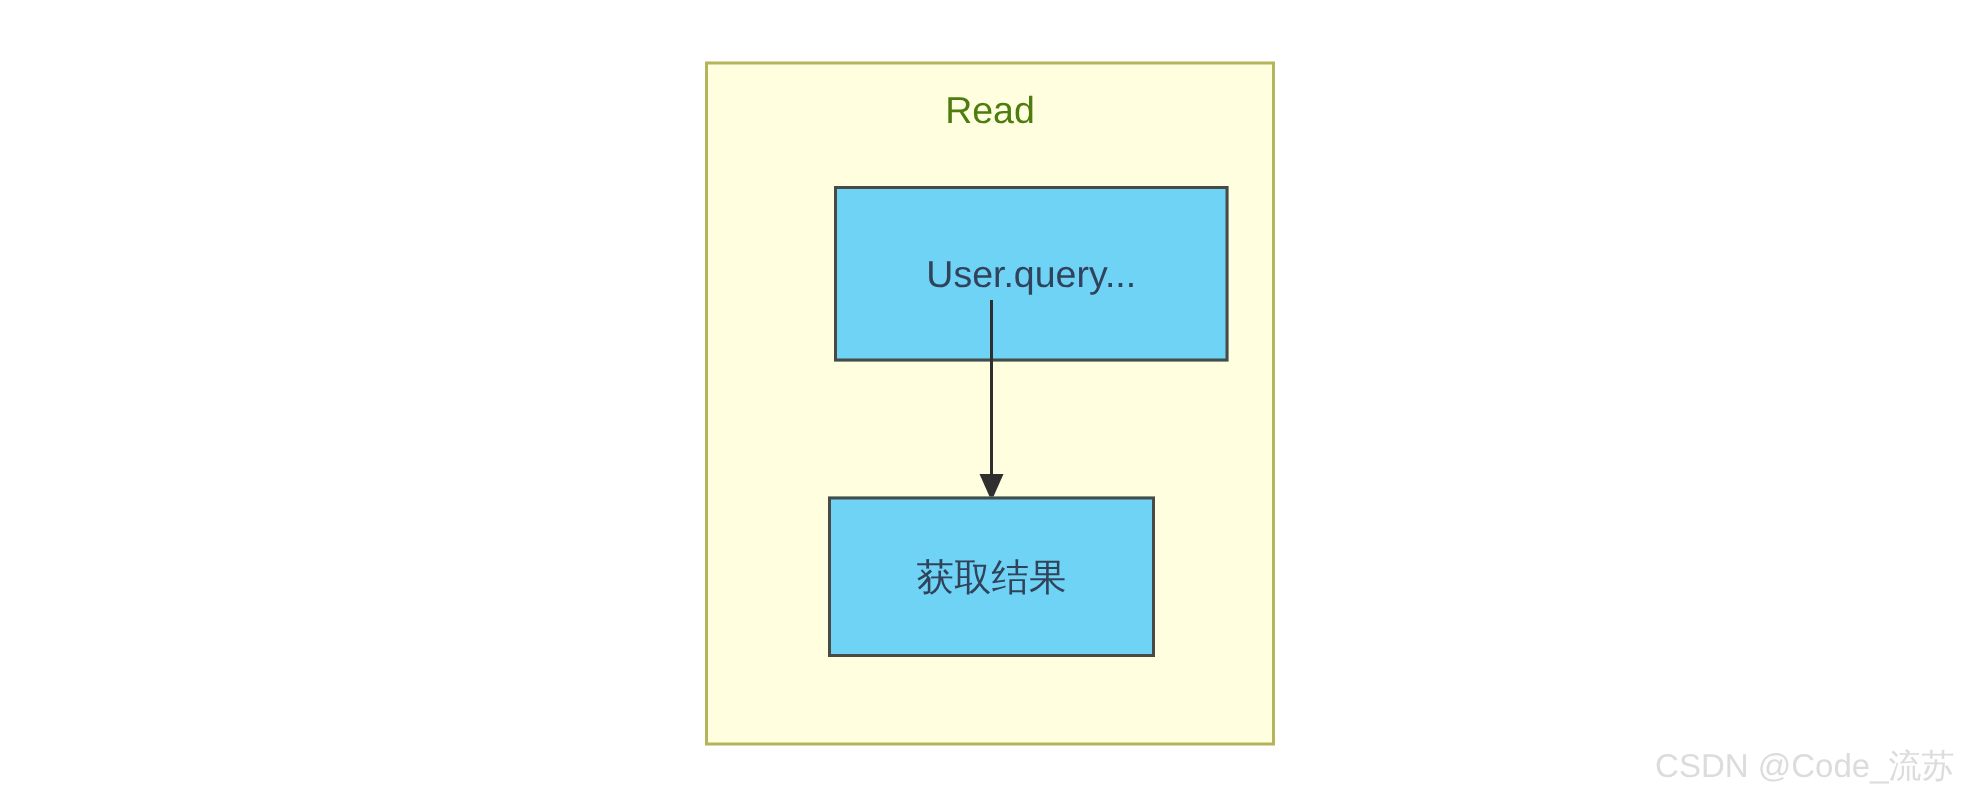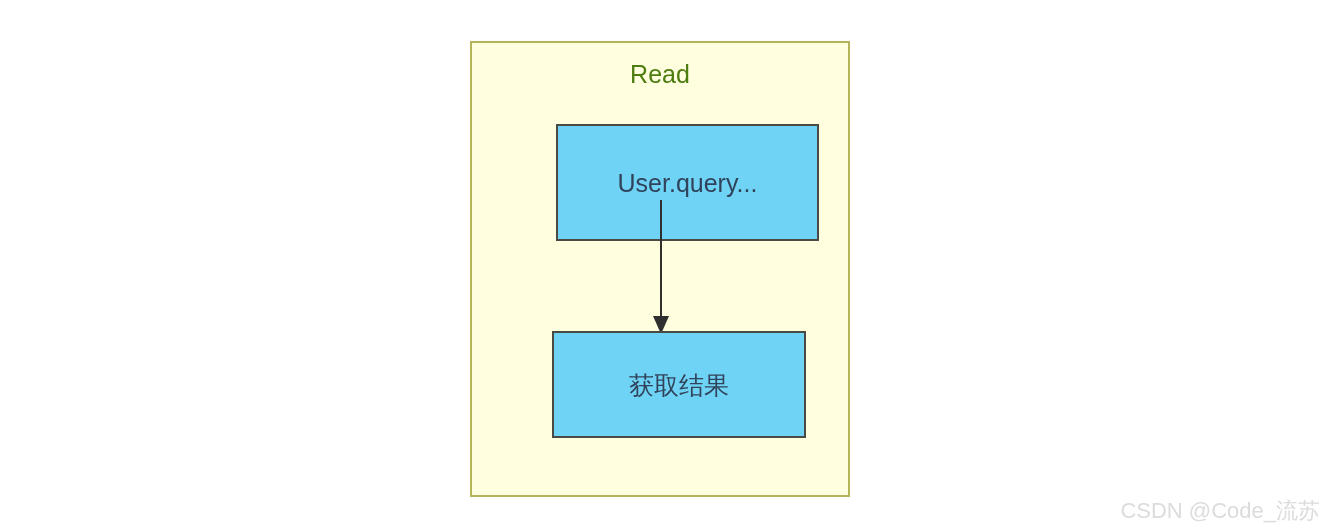--- a/index.html
+++ b/index.html
@@ -61,38 +61,38 @@
     left: 556px;
     top: 105px;
     width: 263px;
     height: 117px;
     margin-top: 19px;
   }
 
   #box-fetch-result {
     left: 552px;
     top: 331px;
-    width: 254px;
+    width: 218px;
     height: 107px;
   }
 
   
   #arrow-query-to-result {
     position: absolute;
     left: 640px;
     top: 200px;
     width: 42px;
     height: 136px;
     pointer-events: none;
   }
 
   
   #watermark {
     position: absolute;
-    right: 1px;
+    right: 18px;
     bottom: 2px;
     font-size: 22px;
     line-height: 30px;
     color: #dcdcdc;
     white-space: nowrap;
     user-select: none;
     text-align: right;
   }
 </style>
 </head>

